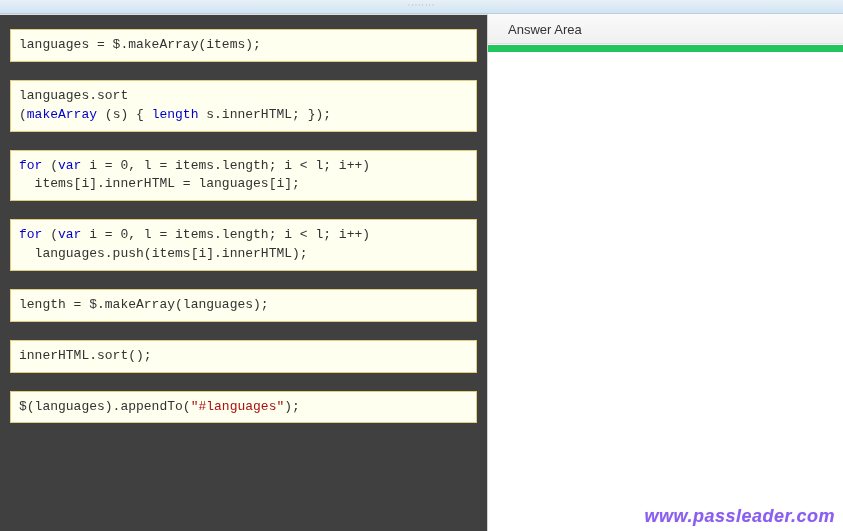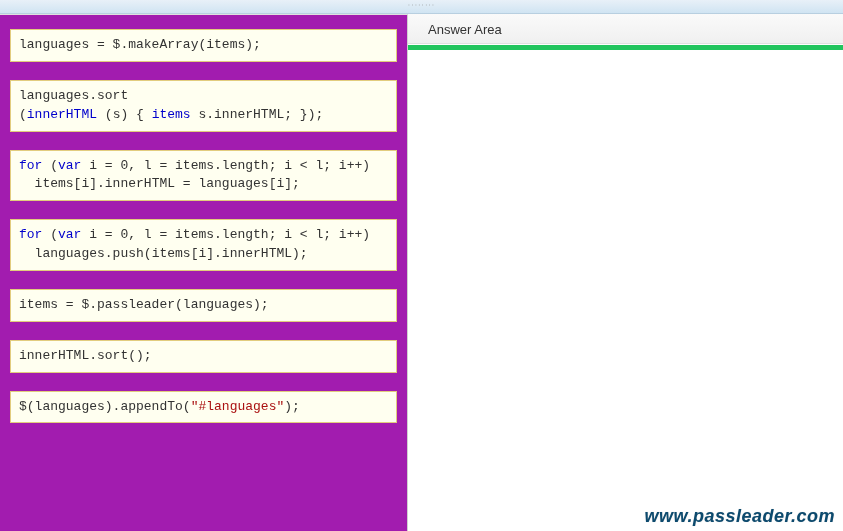--- a/index.html
+++ b/index.html
@@ -29,41 +29,41 @@
     letter-spacing: 1px;
     line-height: 3px;
     color: #888;
     font-family: monospace;
   }
   .main {
     display: flex;
     height: 517px;
   }
   .source-panel {
-    width: 408px;
+    width: 488px;
     padding: 6px 6px 6px 6px;
     border-right: 1px solid #d0d0d0;
-    background: #a21caf;
+    background: #404040;
     overflow-y: auto;
   }
   .answer-panel {
     flex: 1;
     background: #ffffff;
   }
   .answer-header {
     font-family: Arial, Helvetica, sans-serif;
     font-size: 13px;
     color: #333;
     padding: 8px 12px 6px 20px;
     border-bottom: 1px solid #e0e0e0;
     background: linear-gradient(to bottom, #fafafa, #f0f0f0);
     margin-bottom: 1px;
   }
   .answer-header-line {
-    border-bottom: 5px solid #22c55e;
+    border-bottom: 7px solid #22c55e;
   }
   .code-card {
     border: 1px solid #e2cc7e;
     background: #fffff0;
     padding: 6px 8px;
     margin: 8px 4px 18px 4px;
     font-family: "Courier New", Courier, monospace;
     font-size: 13px;
     line-height: 1.45;
     color: #333;
@@ -74,44 +74,44 @@
   .str { color: #aa1111; }
   .top-line { border-top:1px solid #e0e0e0; }
   .watermark {
     position: absolute;
     right: 8px;
     bottom: 4px;
     font-family: Arial, sans-serif;
     font-size: 18px;
     font-style: italic;
     font-weight: bold;
-    color: #0c4a6e;
+    color: #8b5cf6;
     text-shadow: 0 0 1px #ccc;
     pointer-events: none;
     letter-spacing: 0.5px;
   }
 </style>
 </head>
 <body>
 
 <div class="top-bar">
   <div class="grip">::::::::</div>
 </div>
 
 <div class="main">
 
   <div class="source-panel top-line">
     <div class="code-card">languages = $.makeArray(items);</div>
     <div class="code-card">languages.sort
-(<span class="kw">innerHTML</span> (s) { <span class="kw">items</span> s.innerHTML; });</div>
+(<span class="kw">makeArray</span> (s) { <span class="kw">length</span> s.innerHTML; });</div>
     <div class="code-card"><span class="kw">for</span> (<span class="kw">var</span> i = 0, l = items.length; i &lt; l; i++)
   items[i].innerHTML = languages[i];</div>
     <div class="code-card"><span class="kw">for</span> (<span class="kw">var</span> i = 0, l = items.length; i &lt; l; i++)
   languages.push(items[i].innerHTML);</div>
-    <div class="code-card">items = $.passleader(languages);</div>
+    <div class="code-card">length = $.makeArray(languages);</div>
     <div class="code-card">innerHTML.sort();</div>
     <div class="code-card">$(languages).appendTo(<span class="str">"#languages"</span>);</div>
   </div>
 
   <div class="answer-panel">
     <div class="answer-header-line">
       <div class="answer-header">Answer Area</div>
     </div>
   </div>
 

